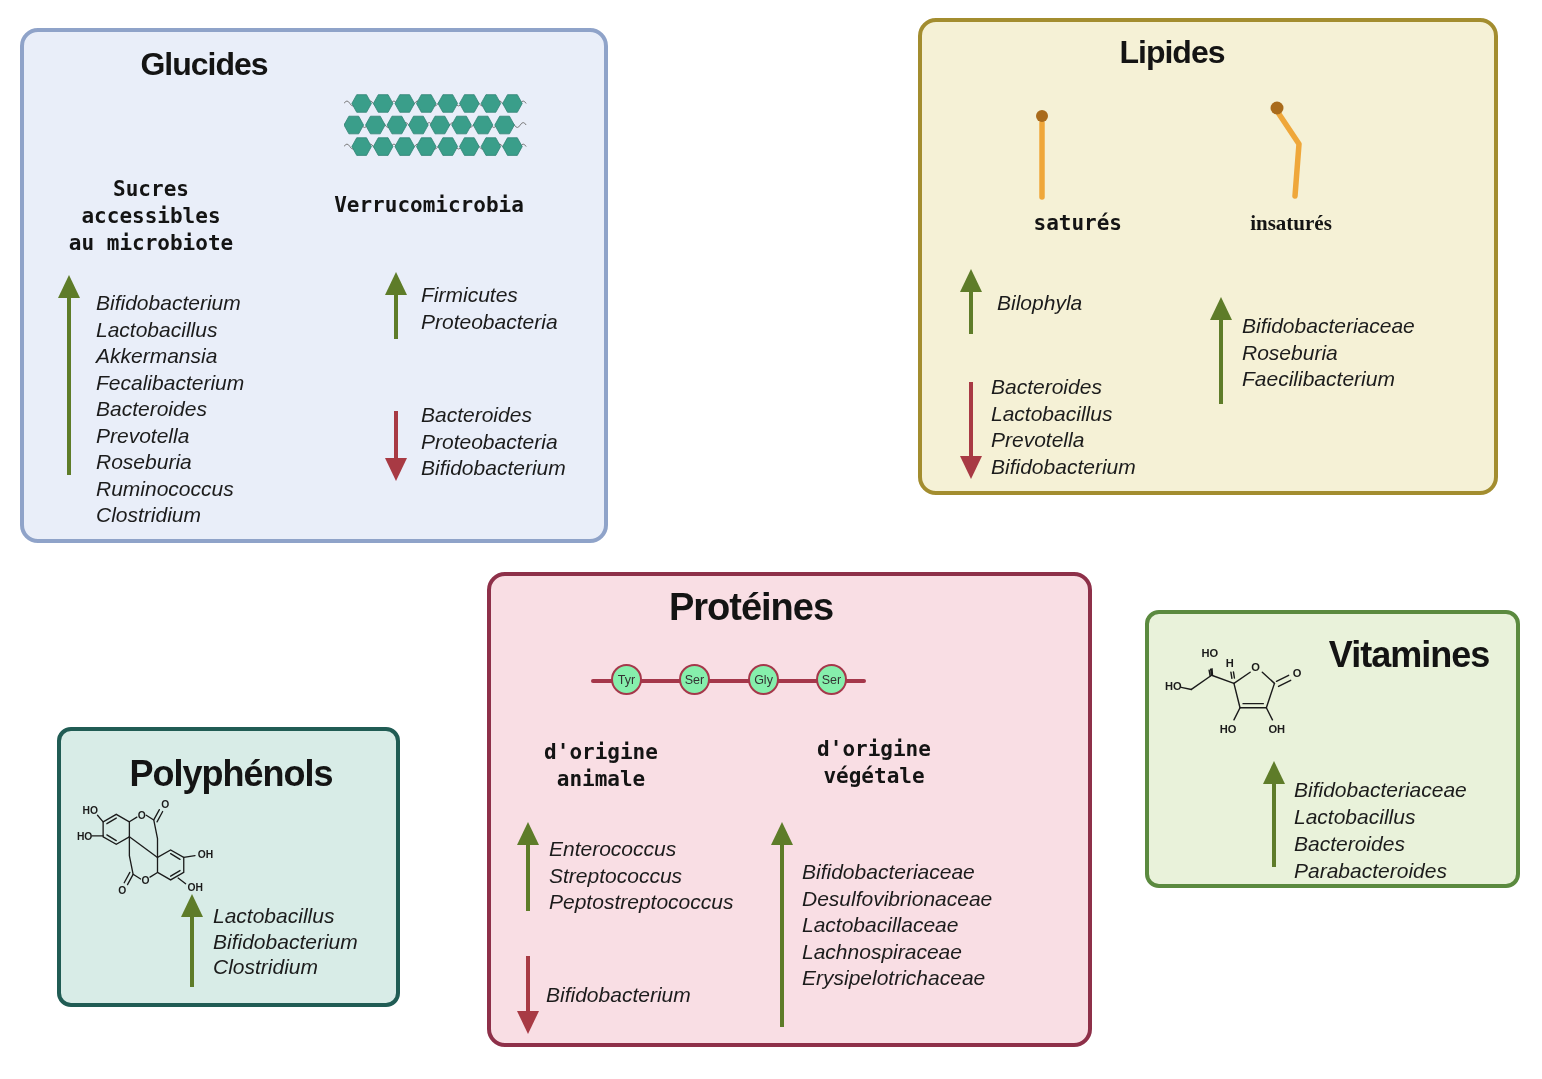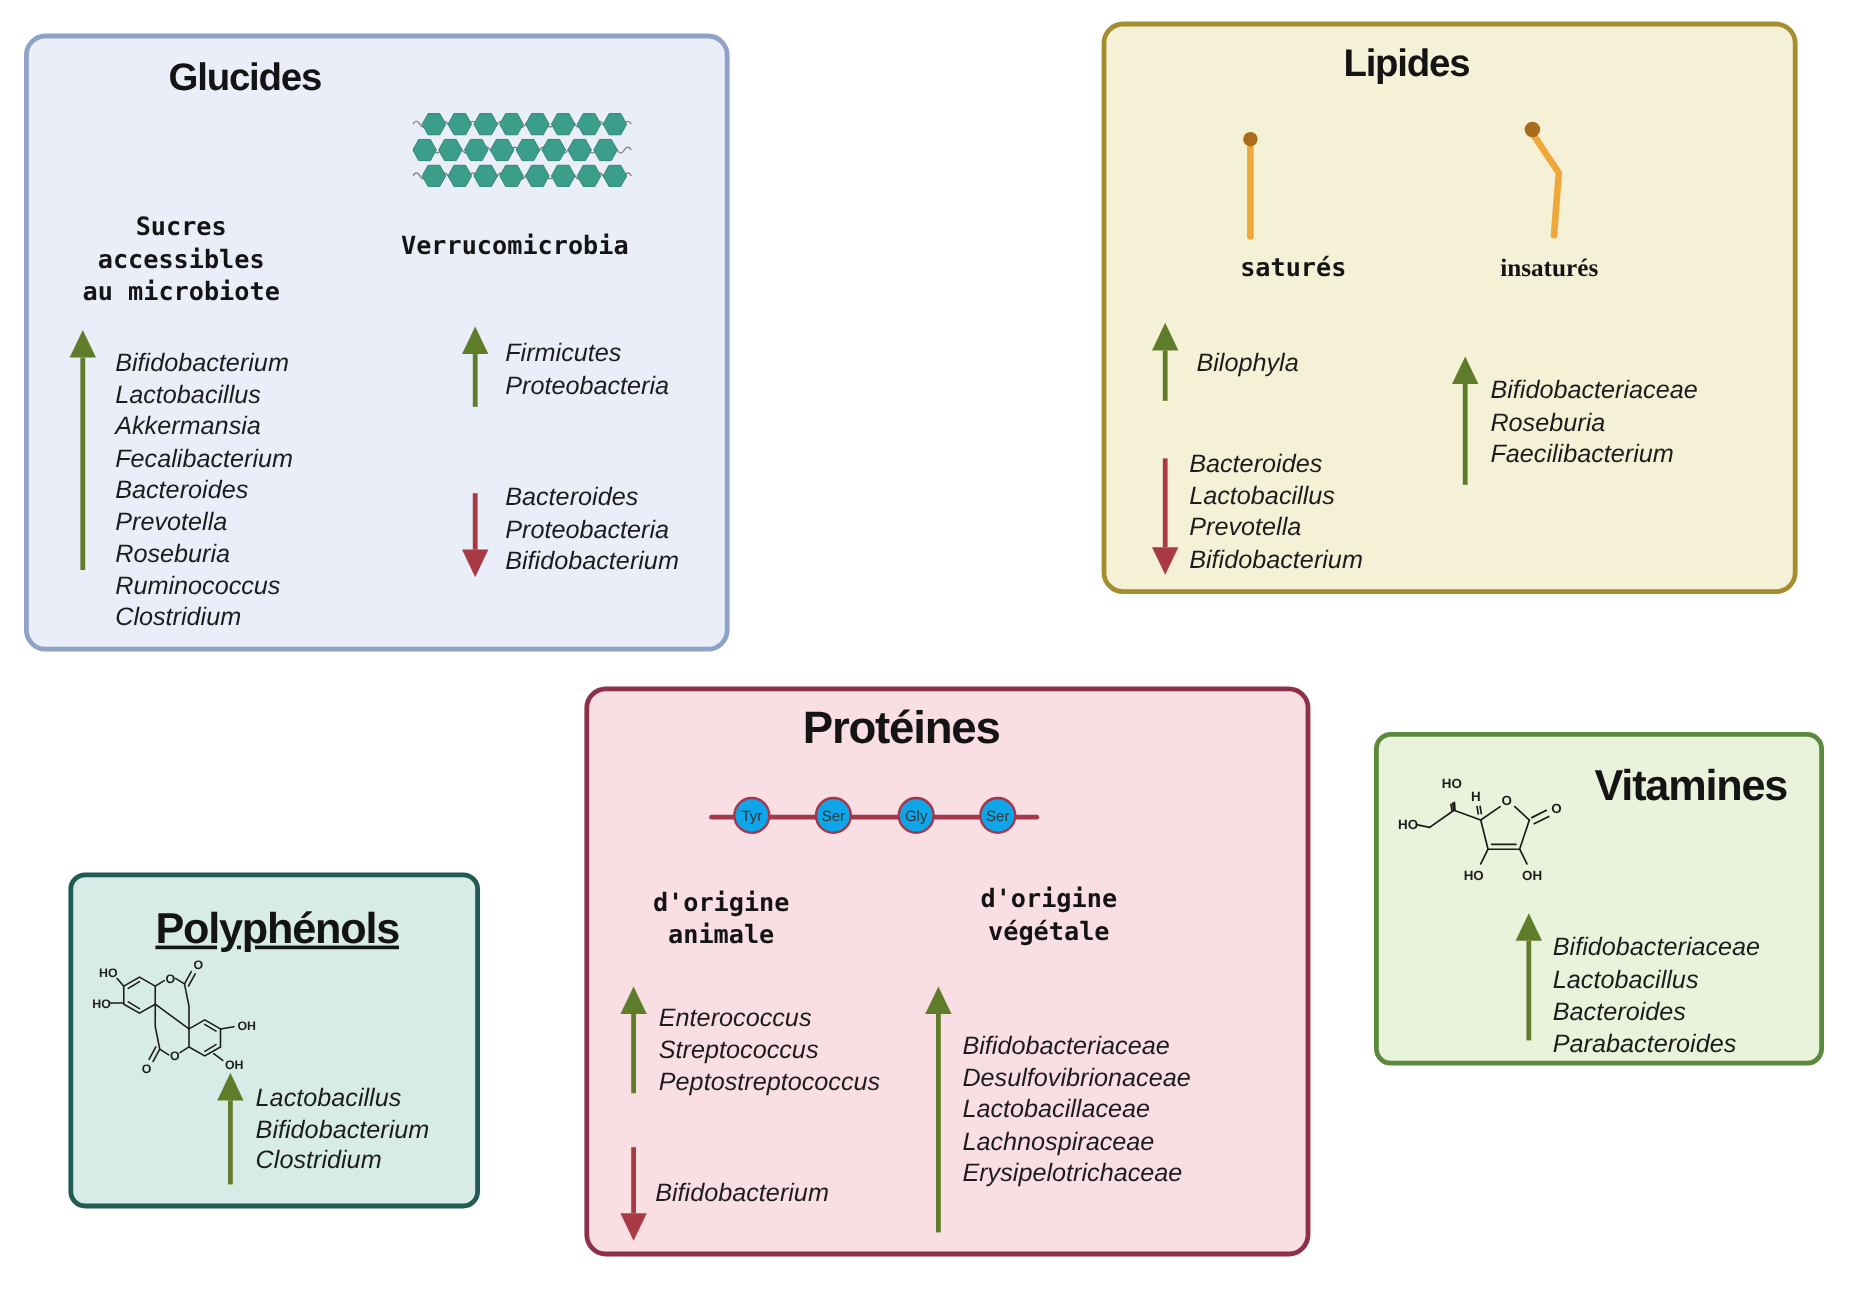--- a/index.html
+++ b/index.html
@@ -27,21 +27,21 @@
   .arrow.down{flex-direction:column;}
   .arrow.down .head{border-top:23px solid var(--c);order:2;}
   .arrow.down .tail{order:1;}
   .arrow.green{--c:#5e7c29;} .arrow.red{--c:#a83a44;}
   .arrow.green .tail{background:#5e7c29;} .arrow.red .tail{background:#a83a44;}
 
   
   .peptide{position:absolute;height:34px;}
   .peptide .backbone{position:absolute;left:0;right:0;top:15px;height:3.5px;background:#a5374a;border-radius:2px;}
   .residue{position:absolute;top:0;width:31px;height:31px;border-radius:50%;border:2.5px solid #a5374a;
-           background:#0ea5e9;box-sizing:border-box;display:flex;align-items:center;justify-content:center;
+           background:#86efac;box-sizing:border-box;display:flex;align-items:center;justify-content:center;
            font-size:12.5px;color:#333;}
   .molecule text{font-family:"Liberation Sans", sans-serif;font-size:11px;font-weight:600;fill:#1b1b1b;}
   .molecule path, .molecule line, .molecule polyline{stroke:#1b1b1b;stroke-width:1.4;fill:none;stroke-linecap:round;}
 </style>
 </head>
 <body>
 
 <div class="canvas">
 
   <div class="card card-glucides">
@@ -211,21 +211,21 @@
     <div class="abs taxa" style="left:311px;top:283px;">
         <div>Bifidobacteriaceae</div>
         <div>Desulfovibrionaceae</div>
         <div>Lactobacillaceae</div>
         <div>Lachnospiraceae</div>
         <div>Erysipelotrichaceae</div>
       </div>
   </div>
 
   <div class="card card-polyphenols">
-    <div class="abs title t36" style="left:20px;top:24px;width:300px;text-decoration:underline;">Polyphénols</div>
+    <div class="abs title t36" style="left:20px;top:24px;width:300px;">Polyphénols</div>
 
     <svg class="abs molecule" style="left:14px;top:66px;" width="150" height="104" viewBox="0 0 160 110">
       <path d="M30,42 L30,26 L44,18 L58,26 L58,42 L44,50 Z"></path>
       <path d="M34,28 L44,22 M34,40 L44,46"></path>
       <path d="M88,80 L88,64 L102,56 L116,64 L116,80 L102,88 Z"></path>
       <path d="M112,66 L102,60 M112,78 L102,84"></path>
       <path d="M58,42 L88,64"></path>
       <path d="M58,26 L66,21 M76,19 L84,24 M84,24 L88,44 L88,64"></path>
       <path d="M84,24 L90,13 M87.5,26 L93.5,15"></path>
       <path d="M88,80 L80,85 M70,87 L62,82 M62,82 L58,62 L58,42"></path>

